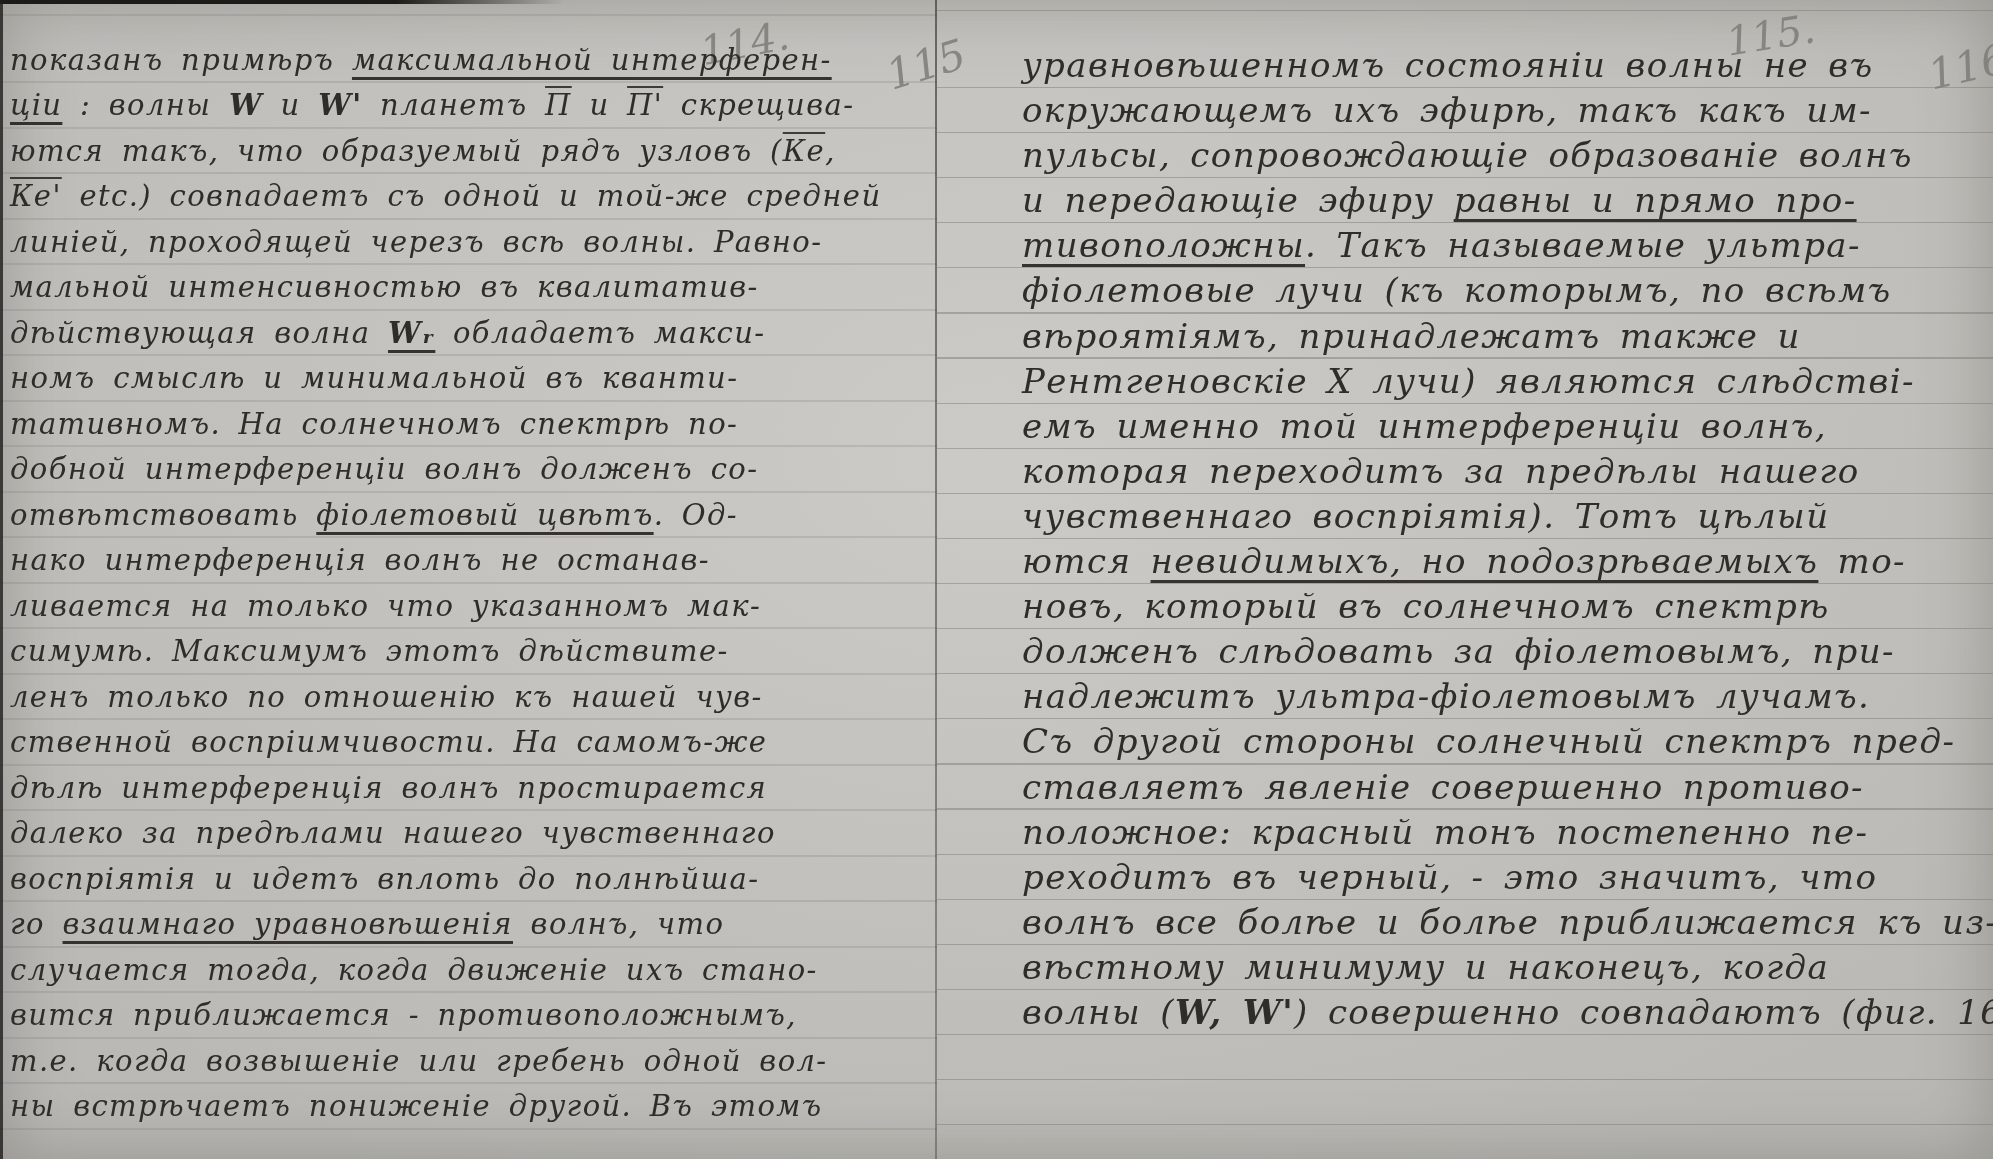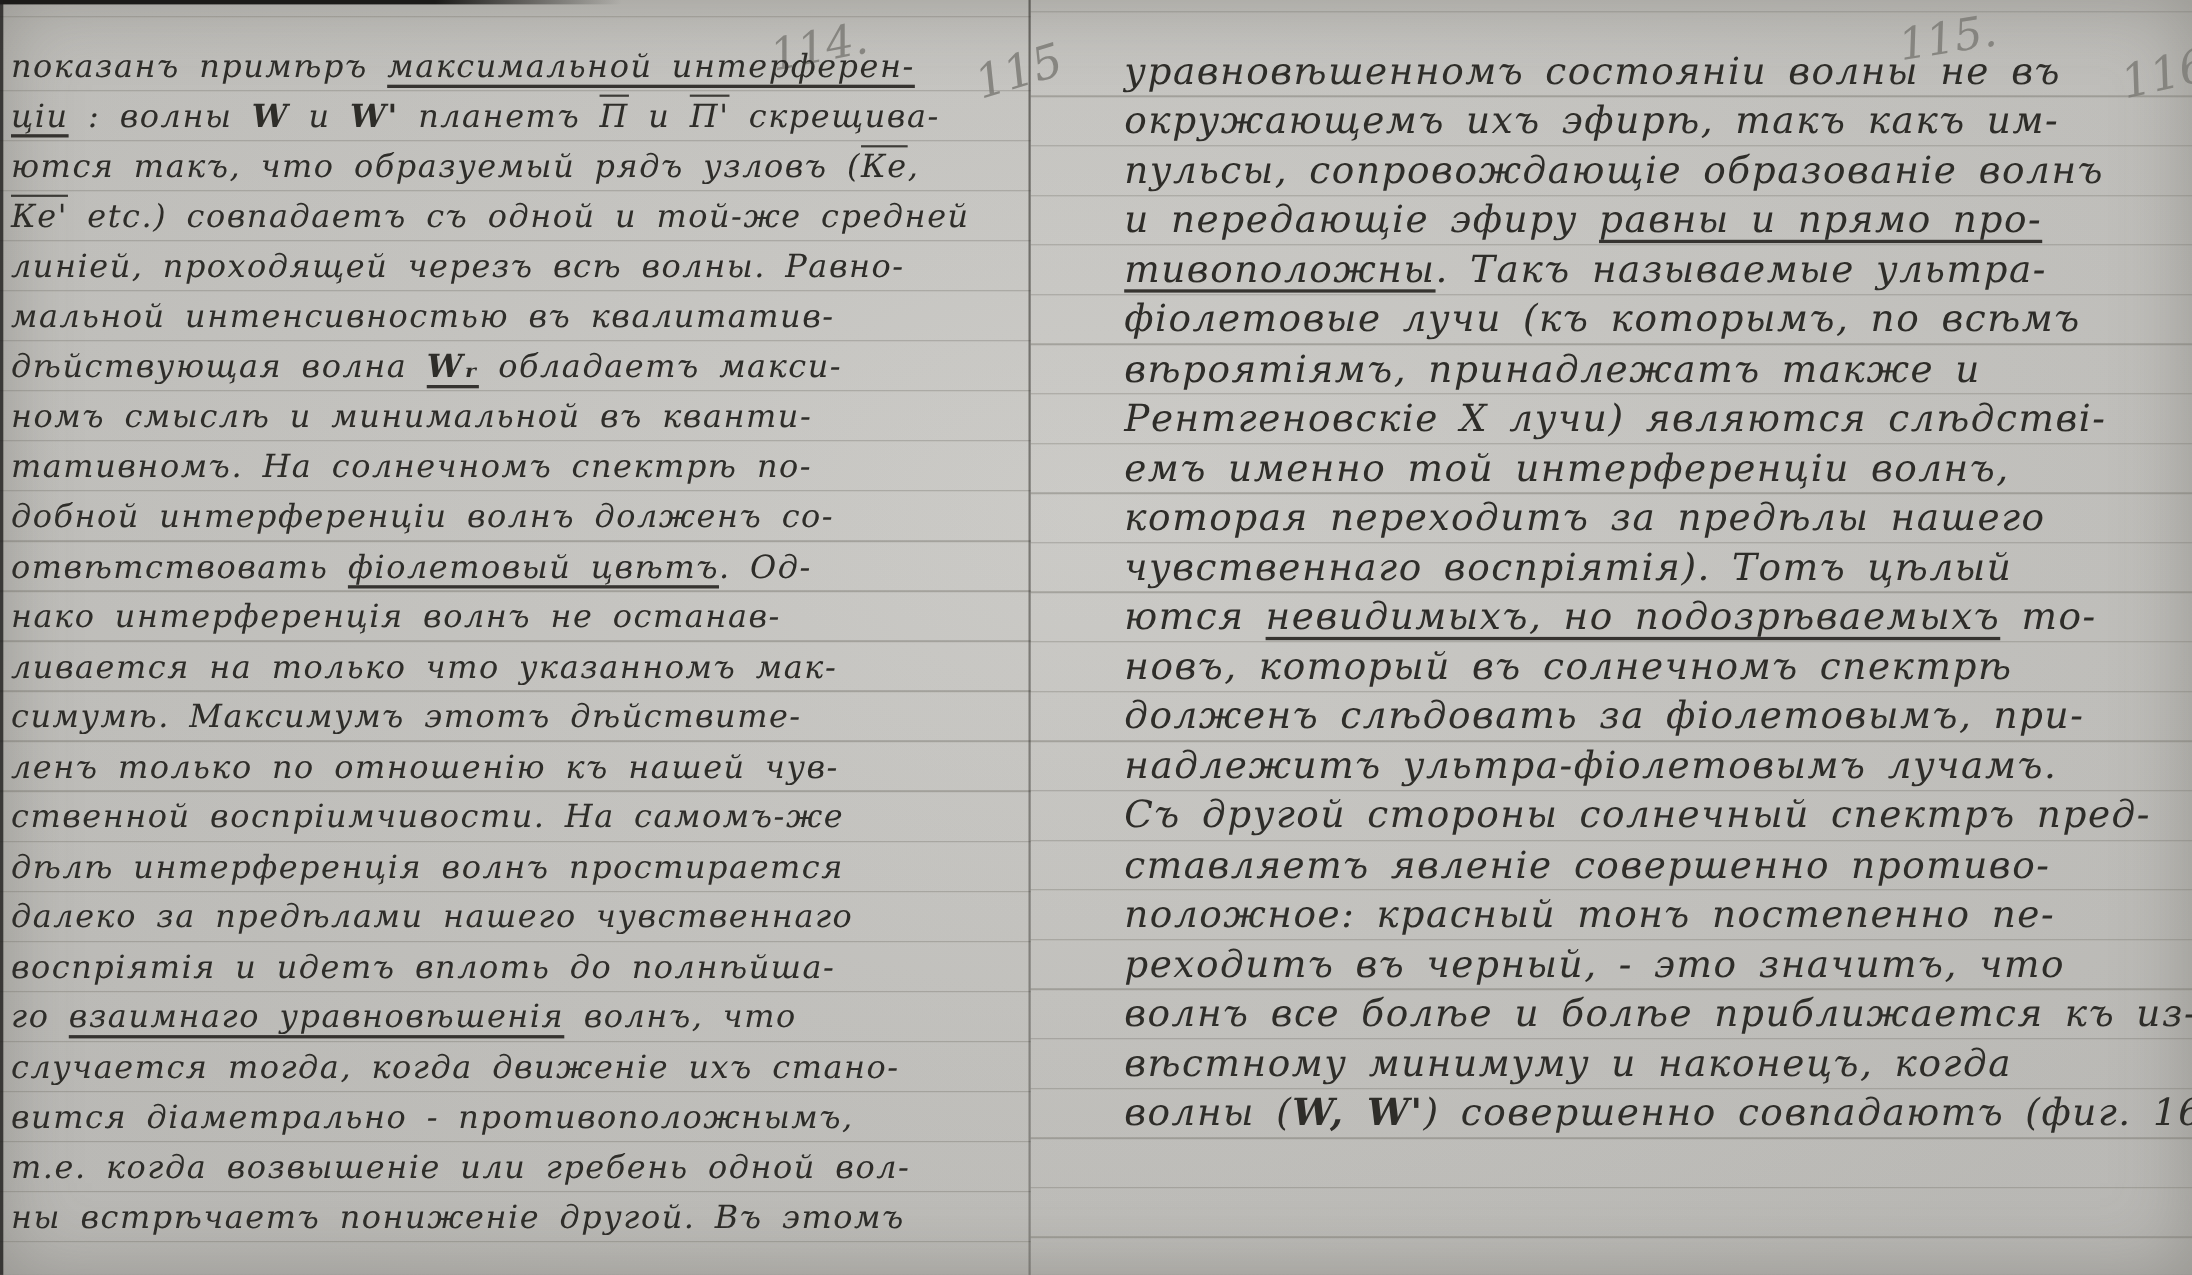--- a/index.html
+++ b/index.html
@@ -85,21 +85,21 @@
       <div class="line"><span>нако интерференція волнъ не останав-</span></div>
       <div class="line"><span>ливается на только что указанномъ мак-</span></div>
       <div class="line"><span>симумѣ. Максимумъ этотъ дѣйствите-</span></div>
       <div class="line"><span>ленъ только по отношенію къ нашей чув-</span></div>
       <div class="line"><span>ственной воспріимчивости. На самомъ-же</span></div>
       <div class="line"><span>дѣлѣ интерференція волнъ простирается</span></div>
       <div class="line"><span>далеко за предѣлами нашего чувственнаго</span></div>
       <div class="line"><span>воспріятія и идетъ вплоть до полнѣйша-</span></div>
       <div class="line"><span>го </span><span class="u">взаимнаго уравновѣшенія</span><span> волнъ, что</span></div>
       <div class="line"><span>случается тогда, когда движеніе ихъ стано-</span></div>
-      <div class="line"><span>вится діаметрально - противоположнымъ,</span></div>
+      <div class="line"><span>вится приближается - противоположнымъ,</span></div>
       <div class="line"><span>т.е. когда возвышеніе или гребень одной вол-</span></div>
       <div class="line"><span>ны встрѣчаетъ пониженіе другой. Въ этомъ</span></div>
     </div>
   <div class="page-text right">
       <div class="line"><span>уравновѣшенномъ состояніи волны не въ</span></div>
       <div class="line"><span>окружающемъ ихъ эфирѣ, такъ какъ им-</span></div>
       <div class="line"><span>пульсы, сопровождающіе образованіе волнъ</span></div>
       <div class="line"><span>и передающіе эфиру </span><span class="u">равны и прямо про-</span></div>
       <div class="line"><span class="u">тивоположны</span><span>. Такъ называемые ультра-</span></div>
       <div class="line"><span>фіолетовые лучи (къ которымъ, по всѣмъ</span></div>

